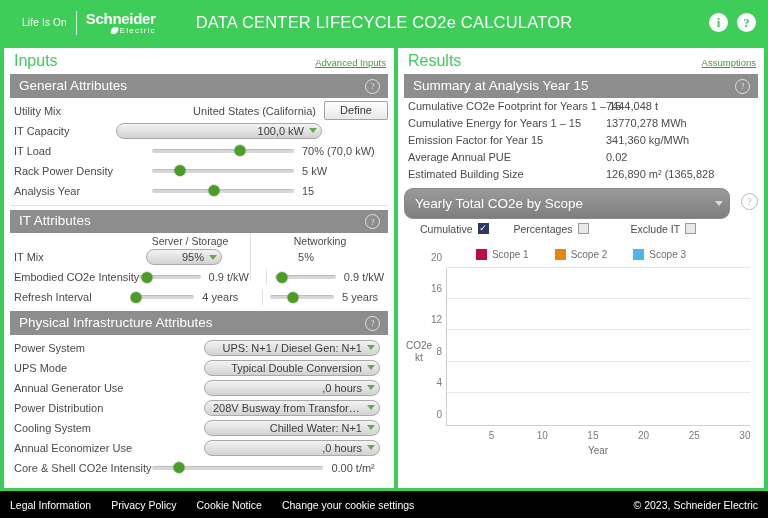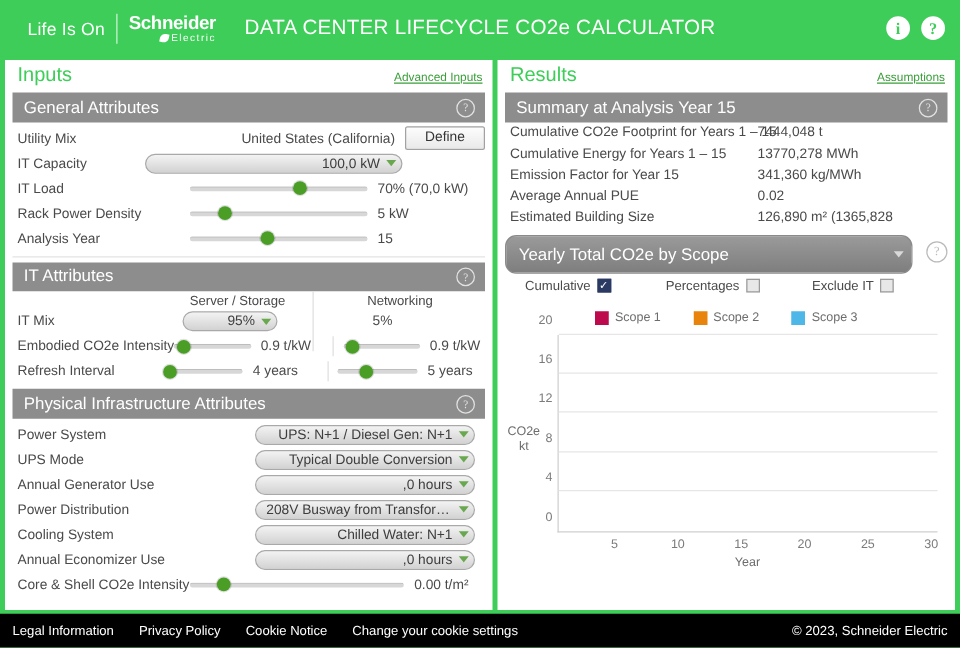--- a/index.html
+++ b/index.html
@@ -8,21 +8,21 @@
     background:#ffffff;
     font-family:"Liberation Sans","DejaVu Sans",sans-serif;
     font-size:11px;color:#3d3d3d;
     -webkit-font-smoothing:antialiased;
   }
   .app{width:768px;height:518px;position:relative;display:flex;flex-direction:column;background:#3dcd58;}
 
   
   .header{height:45px;background:#3dcd58;display:flex;align-items:center;position:relative;flex:0 0 45px;}
   .logo{display:flex;align-items:center;margin-left:10px;}
-  .lifeison{color:#ffffff;font-size:14px;letter-spacing:.2px;white-space:nowrap;padding-left:12px;}
+  .lifeison{color:#ffffff;font-size:10px;letter-spacing:.2px;white-space:nowrap;padding-left:12px;}
   .logo-div{width:1px;height:24px;background:rgba(255,255,255,.75);margin:0 9px;}
   .se-logo{display:flex;flex-direction:column;line-height:1;}
   .se-name{color:#fff;font-size:15px;font-weight:bold;letter-spacing:-.3px;}
   .se-sub{color:#fff;font-size:8px;letter-spacing:1.2px;text-align:right;margin-top:1px;display:flex;align-items:center;justify-content:flex-end;gap:2px;}
   .leaf{display:inline-block;width:7px;height:7px;border-radius:60% 0 60% 0;background:#fff;transform:rotate(12deg);}
   .app-title{position:absolute;left:0;right:0;text-align:center;color:#ffffff;font-size:16.5px;letter-spacing:.2px;pointer-events:none;}
   .hdr-icons{margin-left:auto;margin-right:12px;display:flex;gap:9px;align-items:center;z-index:2;}
   .circ-ic{width:19px;height:19px;border-radius:50%;background:#fff;color:#3dcd58;display:flex;align-items:center;justify-content:center;font-size:13px;font-weight:bold;font-family:"Liberation Serif",serif;cursor:pointer;}
 
   
@@ -352,21 +352,21 @@
         <span><span class="qmark" style="border-color:#b9b9b9;color:#b9b9b9;width:15px;height:15px;font-size:10px">?</span></span>
       </div>
 
       <div class="cbrow" id="chart-checkboxes">
           <div class="cbitem" style="margin-left: 12px;">
             <span>Cumulative</span>
             <span class="cbox on">
               <span class="tick">✓</span>
             </span>
           </div>
-          <div class="cbitem" style="margin-left: 44px;">
+          <div class="cbitem" style="margin-left: 25px;">
             <span>Percentages</span>
             <span class="cbox"></span>
           </div>
           <div class="cbitem" style="margin-left: 42px;">
             <span>Exclude IT</span>
             <span class="cbox"></span>
           </div>
         </div>
 
       <div class="legend" id="chart-legend">

